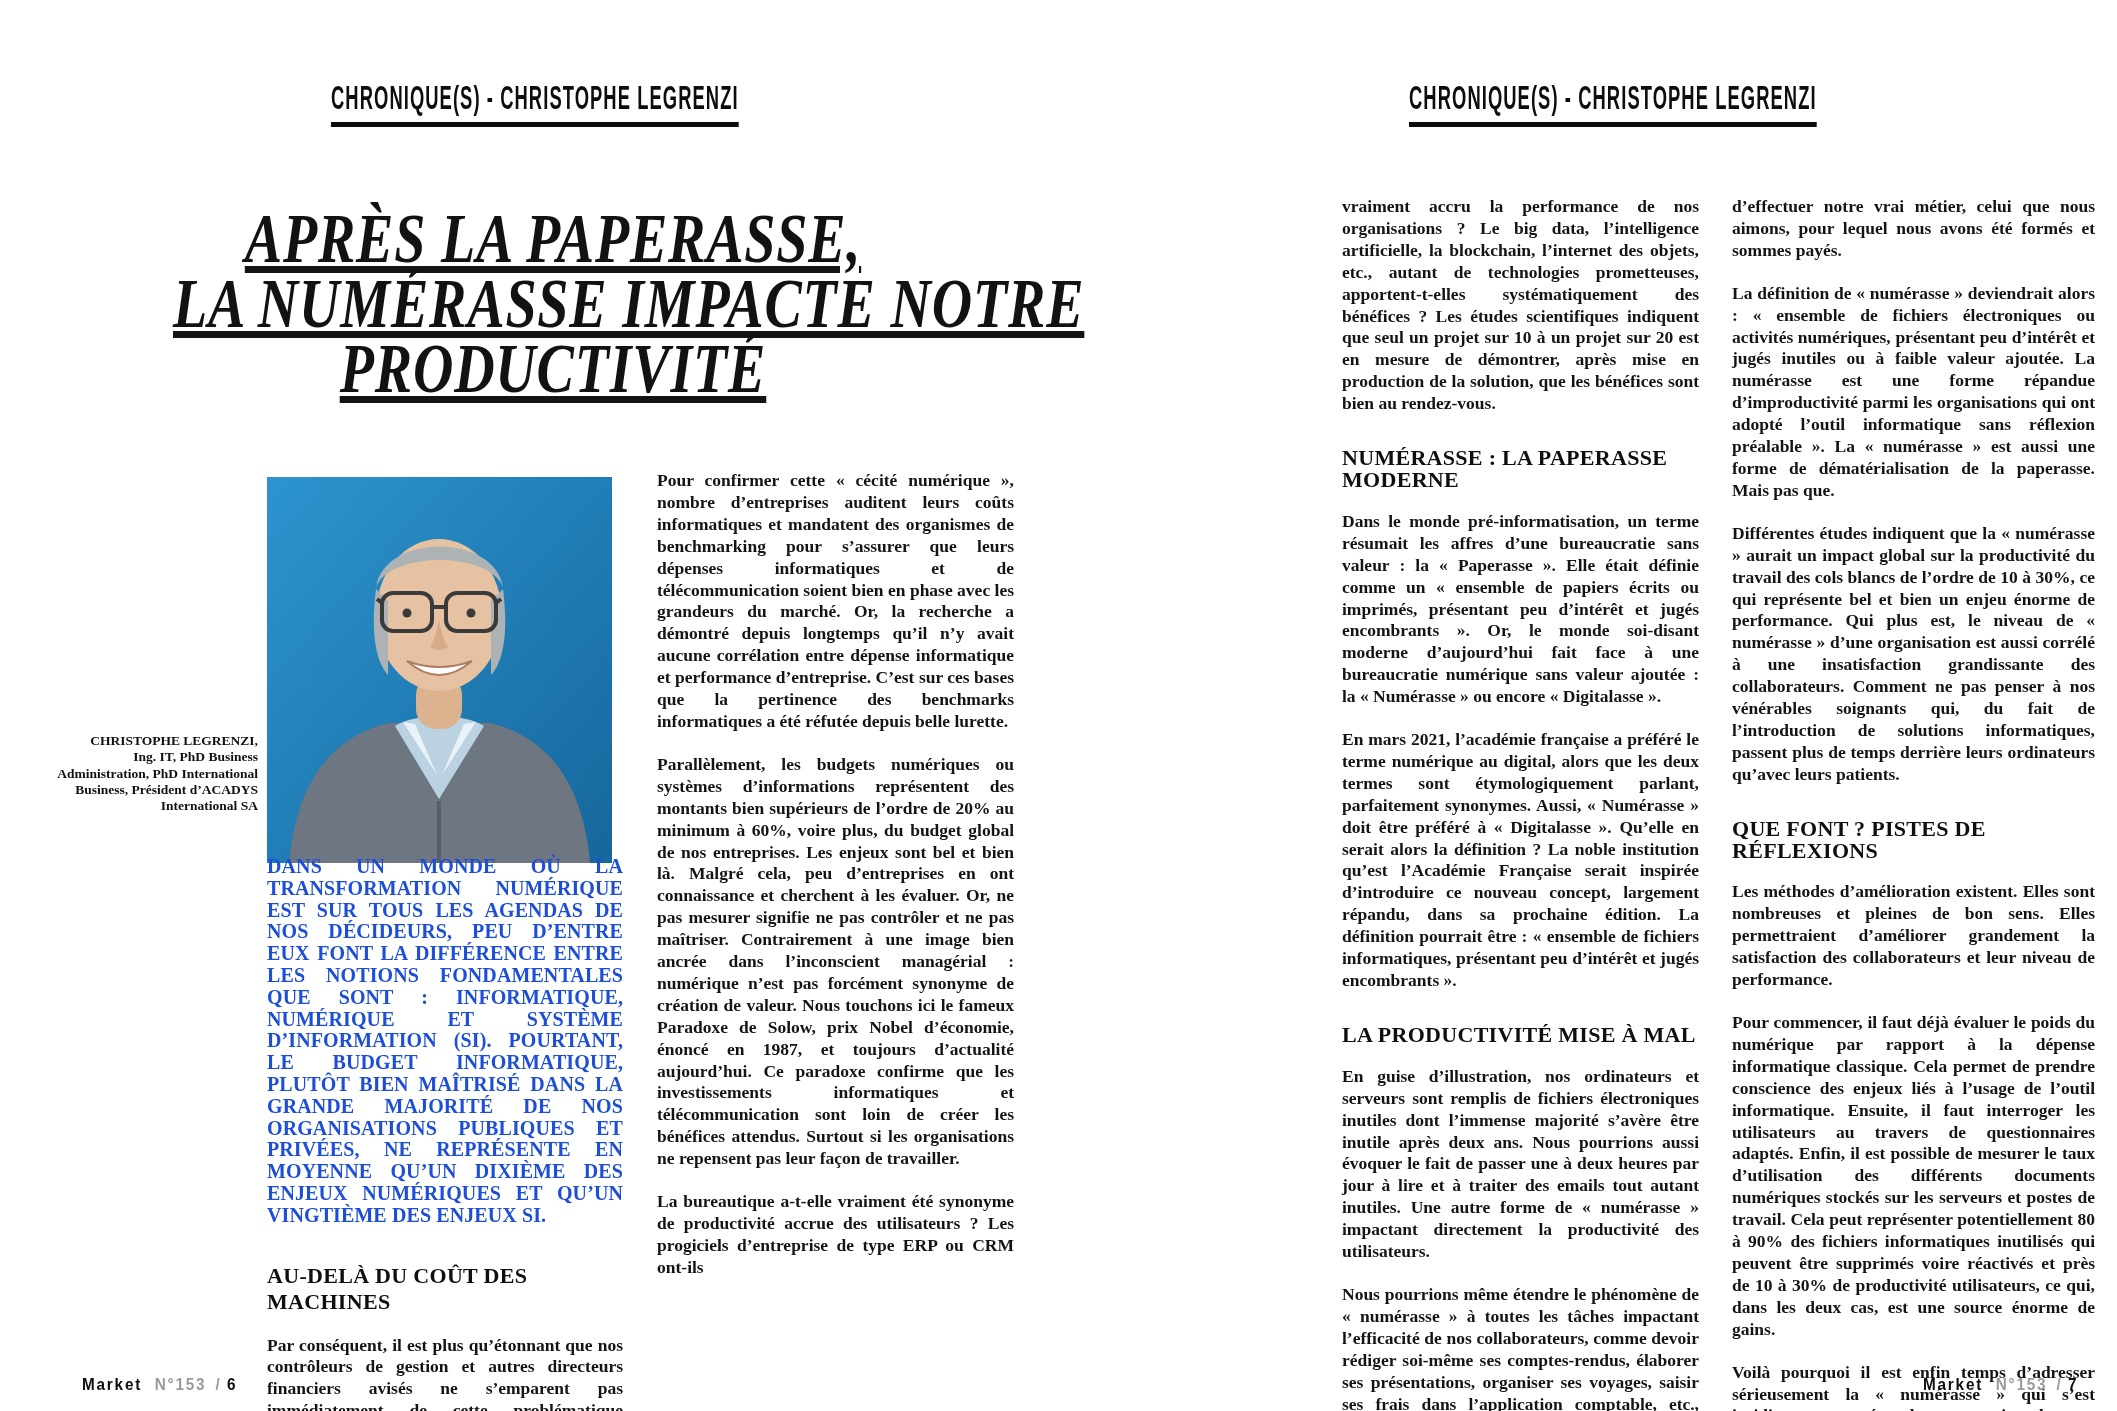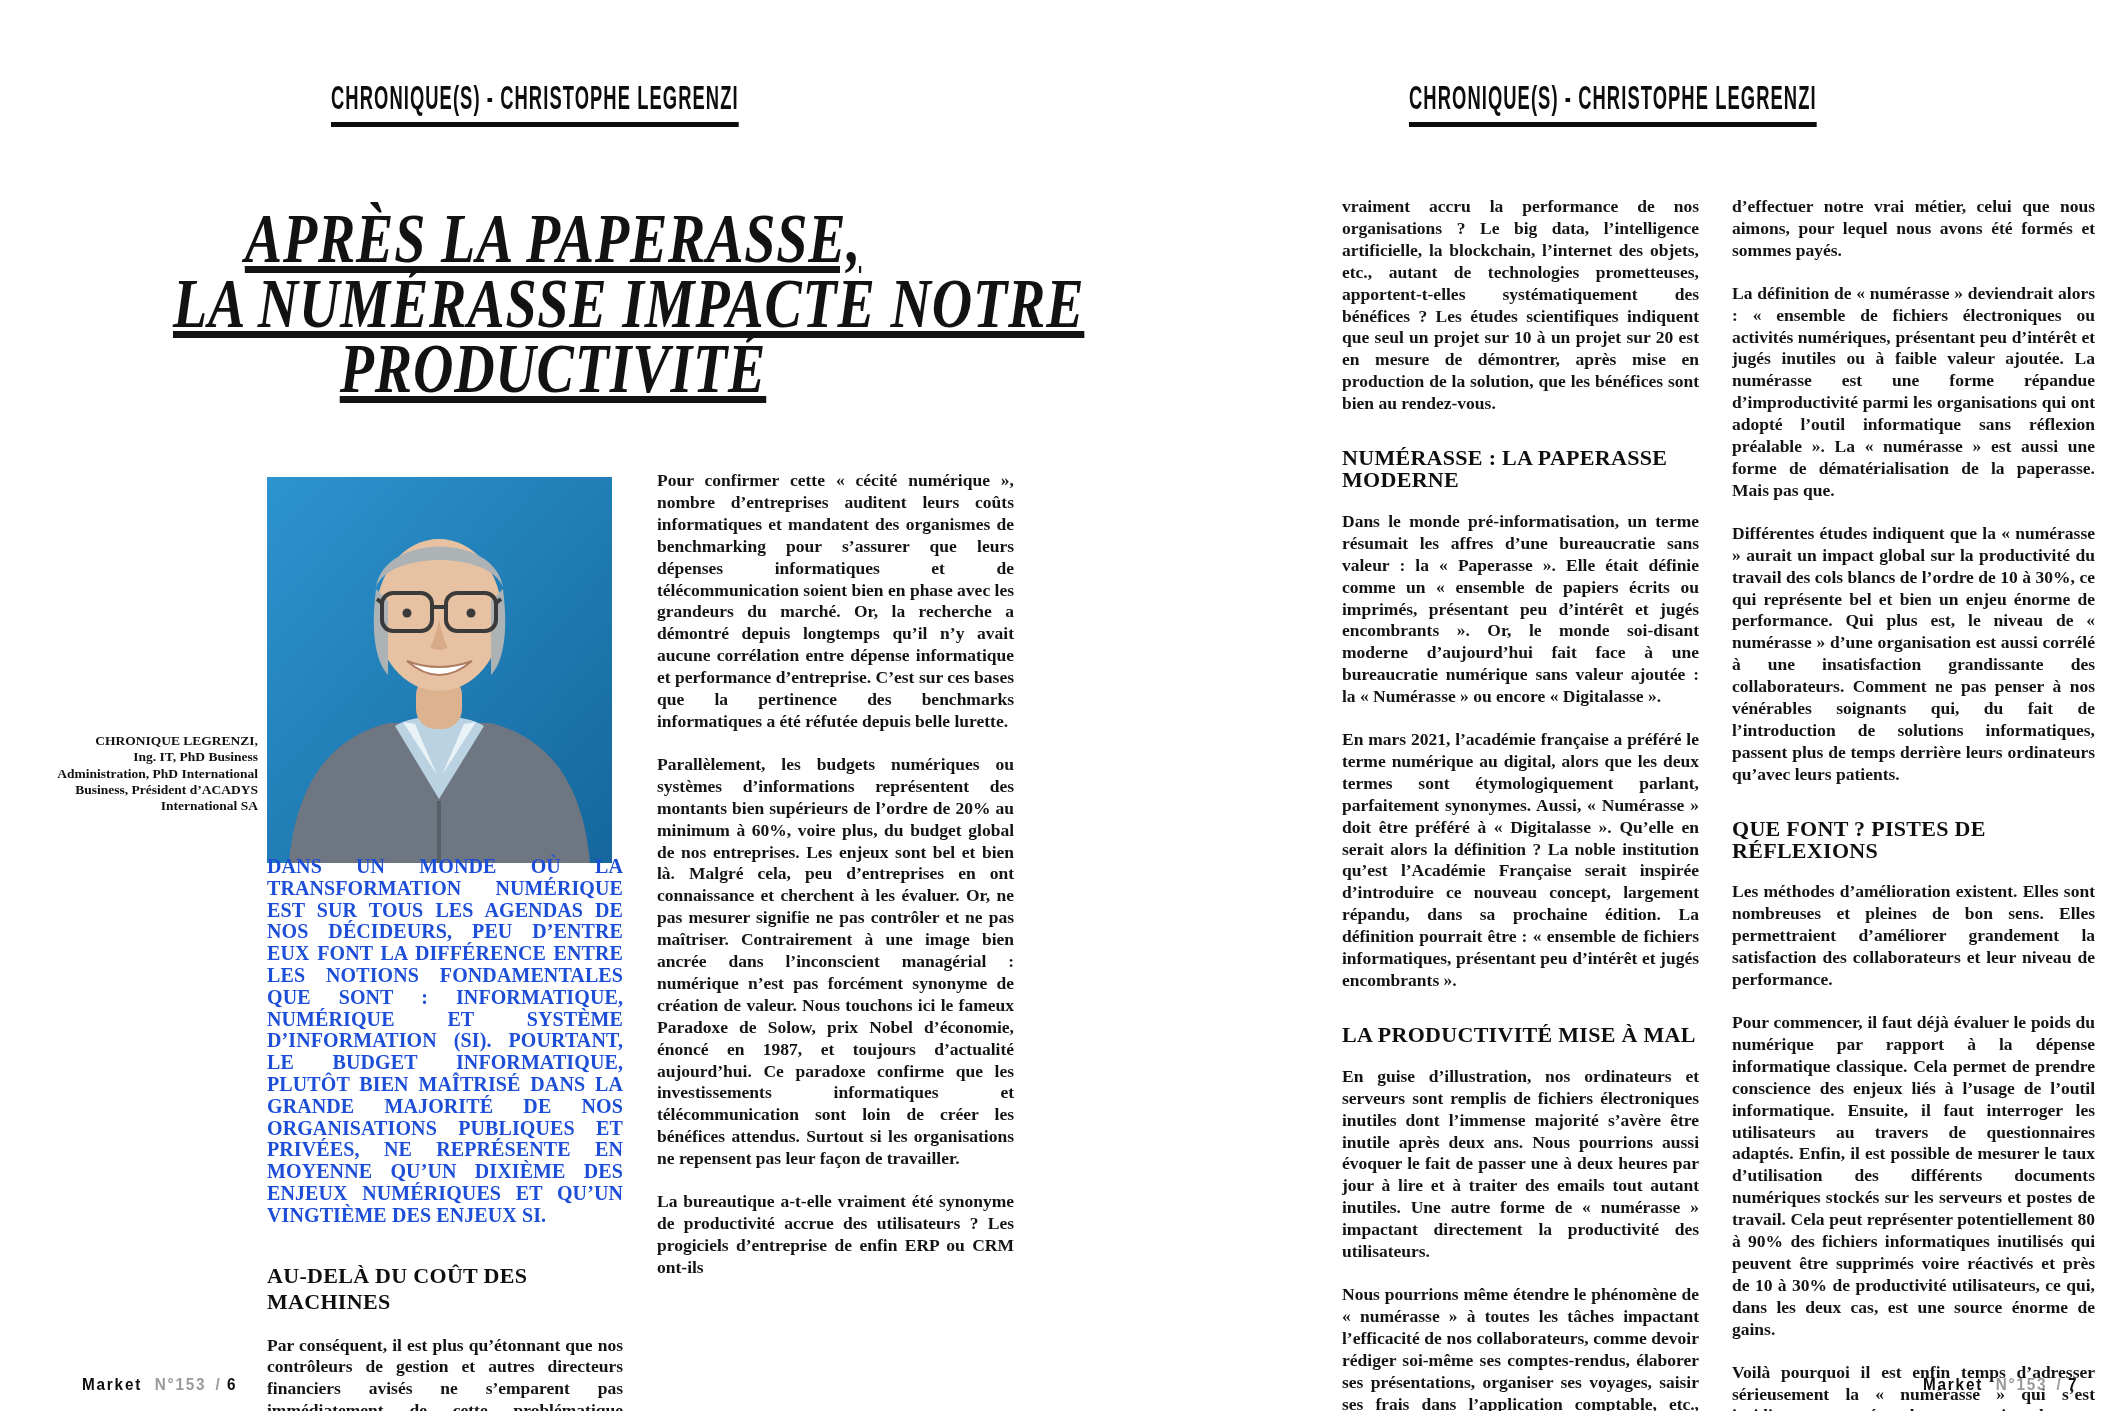--- a/index.html
+++ b/index.html
@@ -143,38 +143,38 @@
     <circle cx="204" cy="136" r="4.5" fill="#3b3b3b"></circle>
 
     <path d="M172,142 C169,158 166,166 163,170 C168,174 177,174 181,170 C178,166 175,158 172,142 Z" fill="#d8ab88"></path>
 
     <path d="M140,184 Q172,212 205,184 Q172,196 140,184 Z" fill="#ffffff" stroke="#b07d63" stroke-width="2"></path>
 
     <line x1="172" y1="324" x2="172" y2="386" stroke="#565e66" stroke-width="4"></line>
   </svg>
 </div>
 
-<div class="abs caption" style="left:40px; top:733px; width:218px;">CHRONIQUE LEGRENZI,
+<div class="abs caption" style="left:40px; top:733px; width:218px;">CHRISTOPHE LEGRENZI,
 Ing. IT, PhD Business
 Administration, PhD International
 Business, Président d’ACADYS
 International SA</div>
 
 <div class="abs" style="left:267px; top:856px; width:356px;">
   <p class="intro-para">DANS UN MONDE OÙ LA TRANSFORMATION NUMÉRIQUE EST SUR TOUS LES AGENDAS DE NOS DÉCIDEURS, PEU D’ENTRE EUX FONT LA DIFFÉRENCE ENTRE LES NOTIONS FONDAMENTALES QUE SONT : INFORMATIQUE, NUMÉRIQUE ET SYSTÈME D’INFORMATION (SI). POURTANT, LE BUDGET INFORMATIQUE, PLUTÔT BIEN MAÎTRISÉ DANS LA GRANDE MAJORITÉ DE NOS ORGANISATIONS PUBLIQUES ET PRIVÉES, NE REPRÉSENTE EN MOYENNE QU’UN DIXIÈME DES ENJEUX NUMÉRIQUES ET QU’UN VINGTIÈME DES ENJEUX SI.</p>
   <div class="section-heading" style="margin-top:36px;">AU-DELÀ DU COÛT DES MACHINES</div>
   <div class="bodycol" style="width:356px;">
     <p>Par conséquent, il est plus qu’étonnant que nos contrôleurs de gestion et autres directeurs financiers avisés ne s’emparent pas immédiatement de cette problématique concomitante à</p>
   </div>
 </div>
 
 <div class="abs bodycol" style="left:657px; top:470px;">
   <p>Pour confirmer cette « cécité numérique », nombre d’entreprises auditent leurs coûts informatiques et mandatent des organismes de benchmarking pour s’assurer que leurs dépenses informatiques et de télécommunication soient bien en phase avec les grandeurs du marché. Or, la recherche a démontré depuis longtemps qu’il n’y avait aucune corrélation entre dépense informatique et performance d’entreprise. C’est sur ces bases que la pertinence des benchmarks informatiques a été réfutée depuis belle lurette.</p>
   <p>Parallèlement, les budgets numériques ou systèmes d’informations représentent des montants bien supérieurs de l’ordre de 20% au minimum à 60%, voire plus, du budget global de nos entreprises. Les enjeux sont bel et bien là. Malgré cela, peu d’entreprises en ont connaissance et cherchent à les évaluer. Or, ne pas mesurer signifie ne pas contrôler et ne pas maîtriser. Contrairement à une image bien ancrée dans l’inconscient managérial : numérique n’est pas forcément synonyme de création de valeur. Nous touchons ici le fameux Paradoxe de Solow, prix Nobel d’économie, énoncé en 1987, et toujours d’actualité aujourd’hui. Ce paradoxe confirme que les investissements informatiques et télécommunication sont loin de créer les bénéfices attendus. Surtout si les organisations ne repensent pas leur façon de travailler.</p>
-  <p>La bureautique a-t-elle vraiment été synonyme de productivité accrue des utilisateurs ? Les progiciels d’entreprise de enfin ERP ou CRM ont-ils</p>
+  <p>La bureautique a-t-elle vraiment été synonyme de productivité accrue des utilisateurs ? Les progiciels d’entreprise de type ERP ou CRM ont-ils</p>
 </div>
 
 <div class="abs footer" style="left:82px; top:1375px;">
   <span>Market</span><span class="muted issue">N°153</span><span class="muted sep">/</span><span>6</span>
 </div>
 
 <div class="abs kicker" style="left:1409px; top:80px;">CHRONIQUE(S) - CHRISTOPHE LEGRENZI</div>
 
 <div class="abs bodycol" style="left:1342px; top:196px;">
   <p>vraiment accru la performance de nos organisations ? Le big data, l’intelligence artificielle, la blockchain, l’internet des objets, etc., autant de technologies prometteuses, apportent-t-elles systématiquement des bénéfices ? Les études scientifiques indiquent que seul un projet sur 10 à un projet sur 20 est en mesure de démontrer, après mise en production de la solution, que les bénéfices sont bien au rendez-vous.</p>

